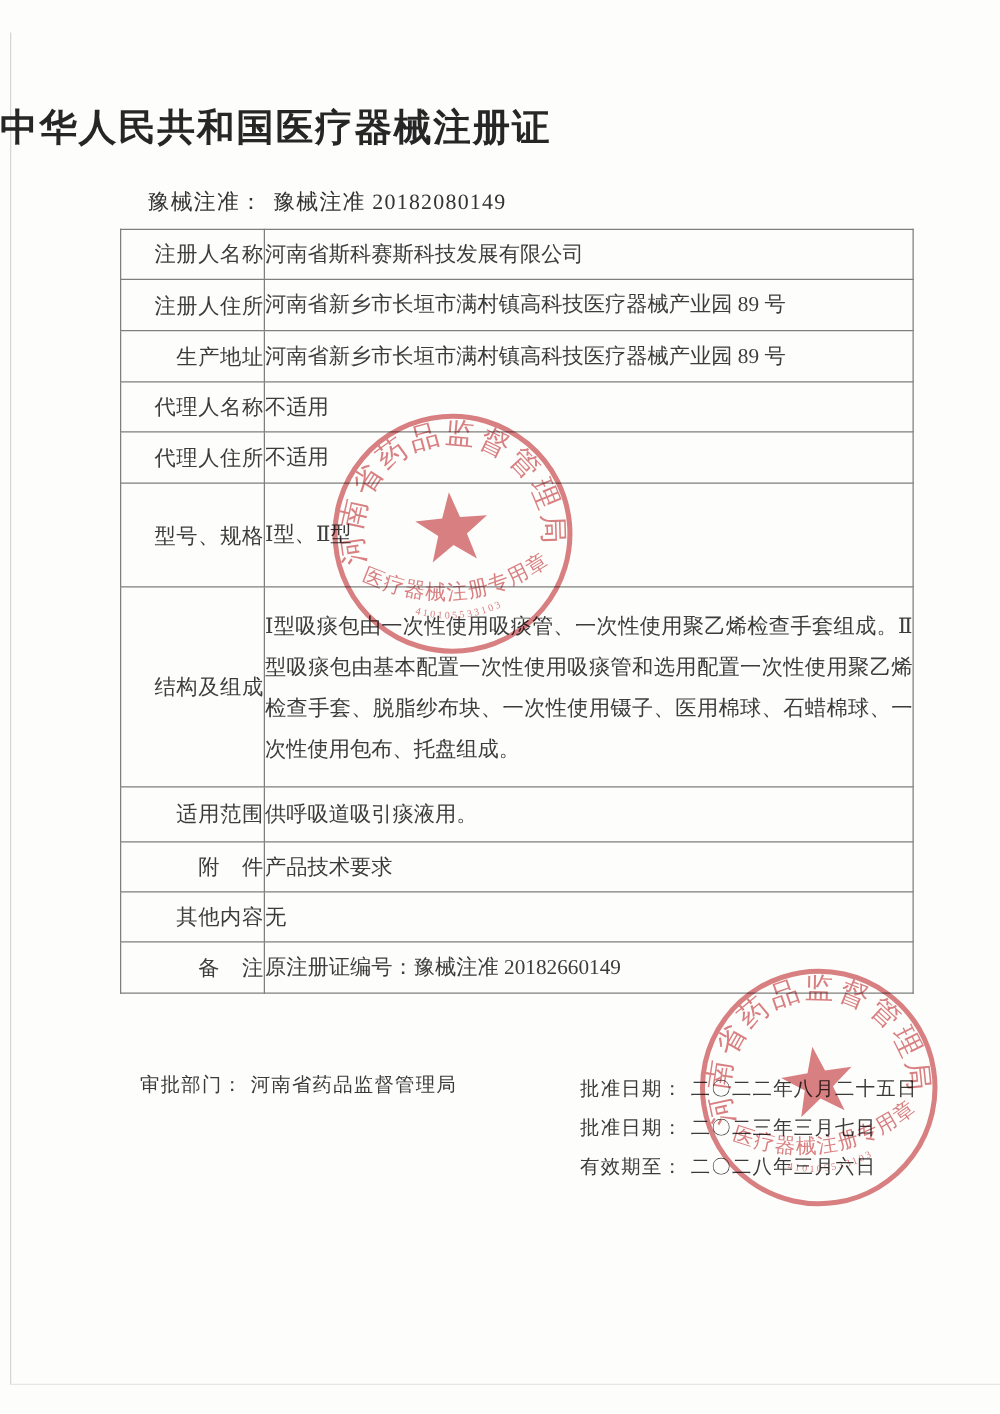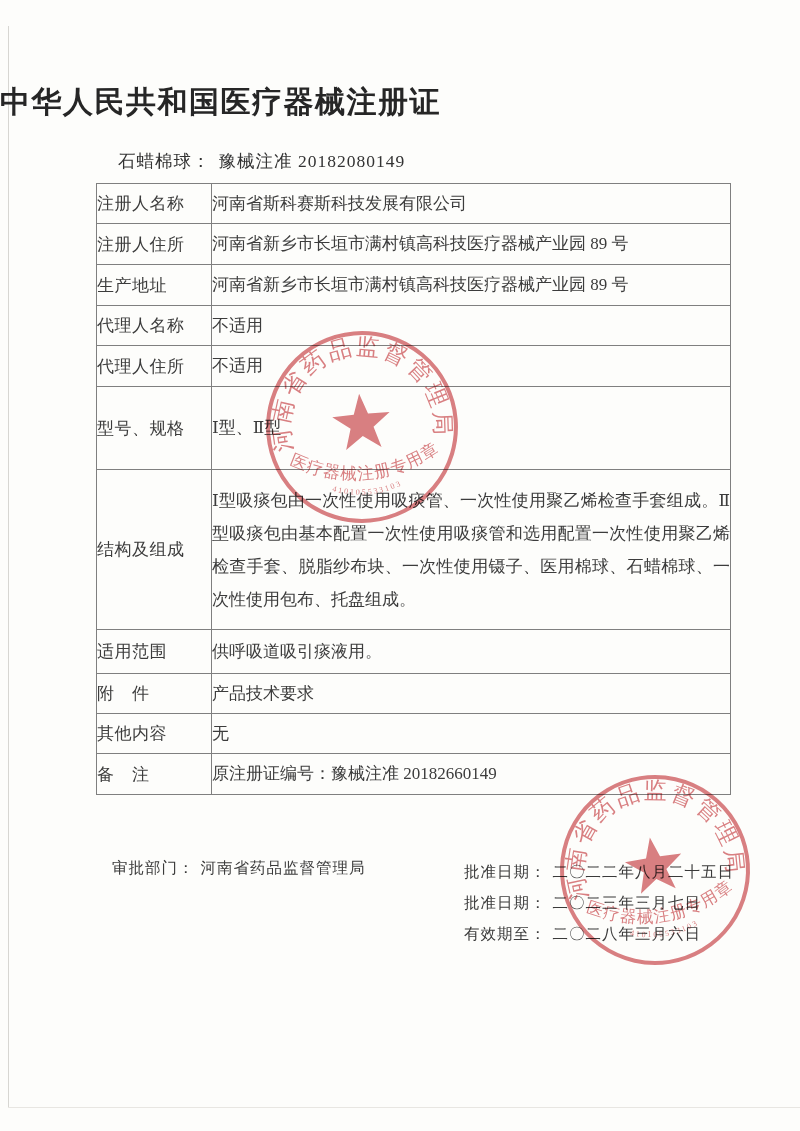--- a/index.html
+++ b/index.html
@@ -28,21 +28,21 @@
   table.cert{
     position:absolute;left:96px;top:183px;width:635px;
     border-collapse:collapse;table-layout:fixed;
   }
   table.cert td{
     border:1px solid #7f7f7f;
     font-size:17px;color:#3c3c3c;
     padding:0;
   }
   td.lbl-cell{
-    text-align:left;vertical-align:middle;letter-spacing:0.5px;
+    text-align:right;vertical-align:middle;letter-spacing:0.5px;
     background:transparent;
   }
   td.val-cell{
     vertical-align:middle;
     padding:6px 18px 6px 13px;
     line-height:28px;
     margin-left:26px;
   }
   td.val-long{line-height:33px;text-align:justify;padding-top:10px;padding-bottom:10px;}
   tr.h40{height:40px}tr.h41{height:41px}tr.h83{height:83px}tr.h160{height:160px}tr.h44{height:44px}
@@ -72,21 +72,21 @@
 </head>
 <body>
 
 <div class="page">
   <div class="edge-left"></div>
   <div class="edge-bottom"></div>
 
   <h1 class="doc-title">中华人民共和国医疗器械注册证</h1>
 
   <div class="cert-no">
-    <span class="lbl">石蜡棉球：</span><span>豫械注准 20182080149</span>
+    <span class="lbl">豫械注准：</span><span>豫械注准 20182080149</span>
   </div>
 
   <table class="cert">
     <colgroup>
         <col style="width:115px">
         <col>
       </colgroup>
     <tbody>
       <tr class="h40">
         <td class="lbl-cell">注册人名称</td>

